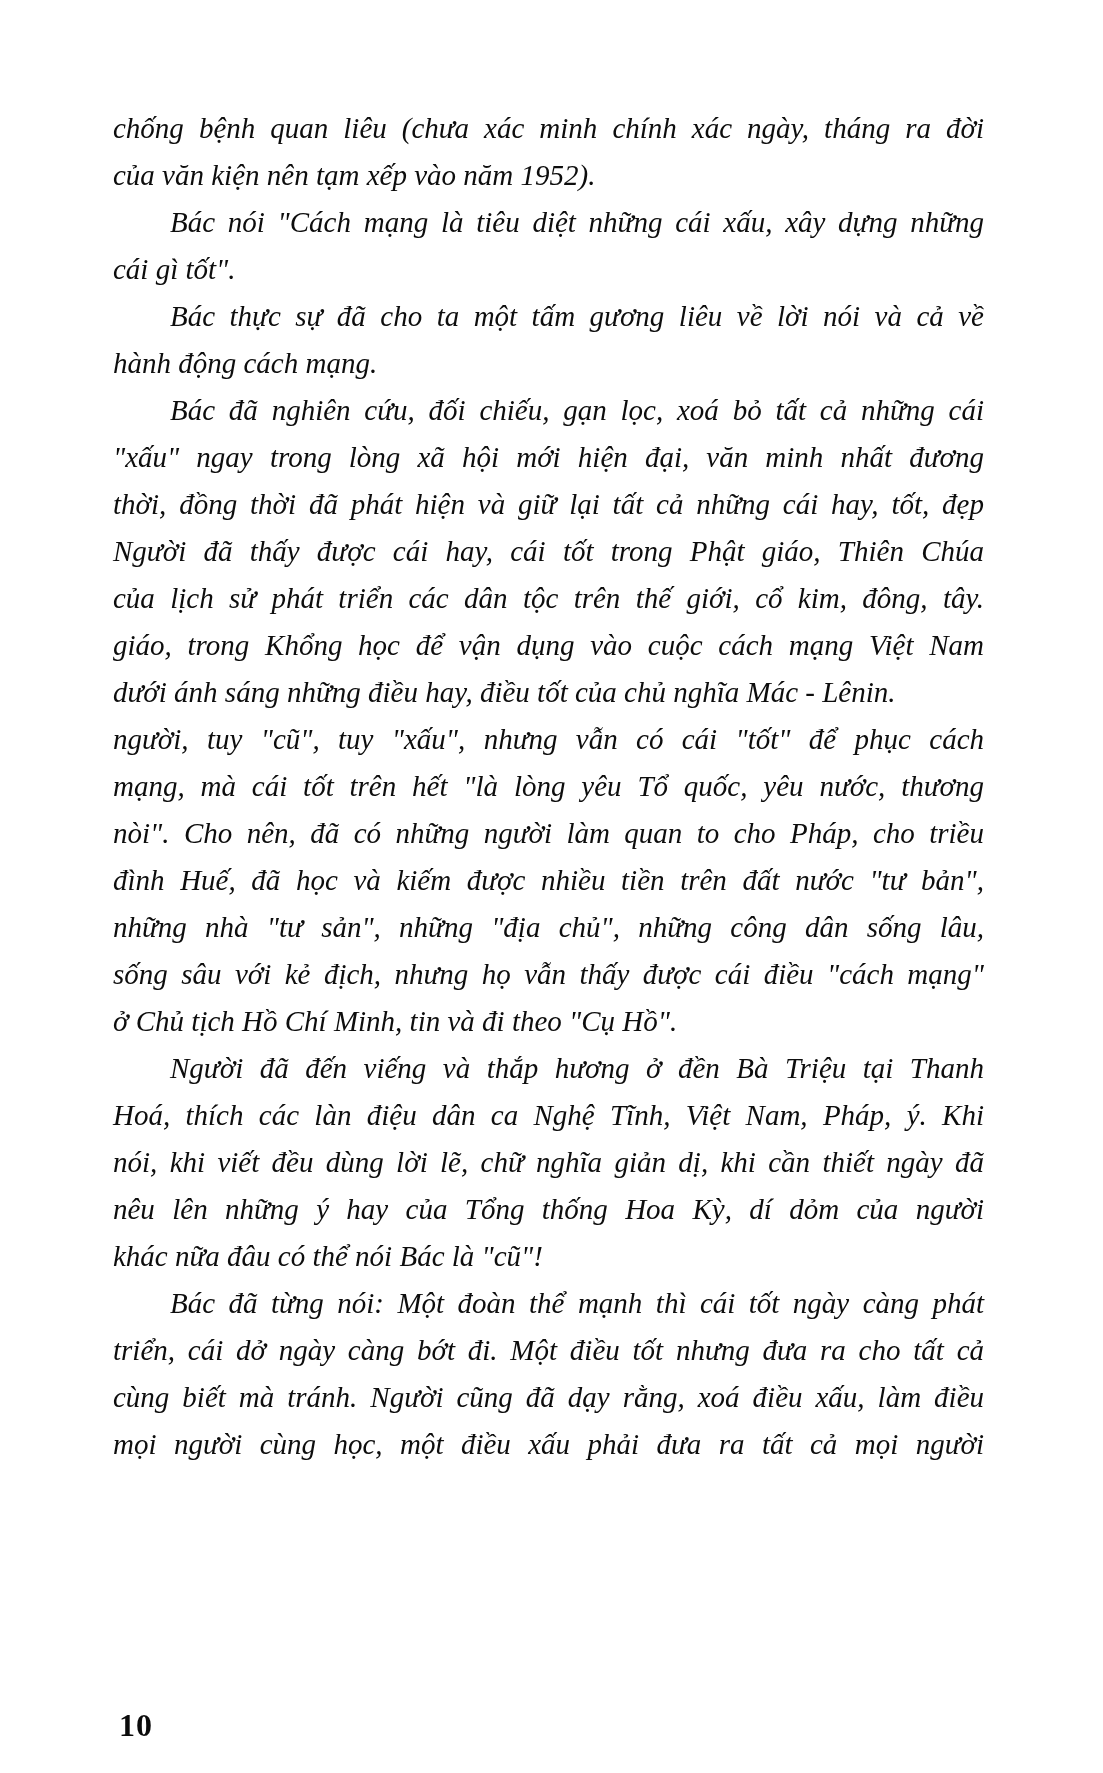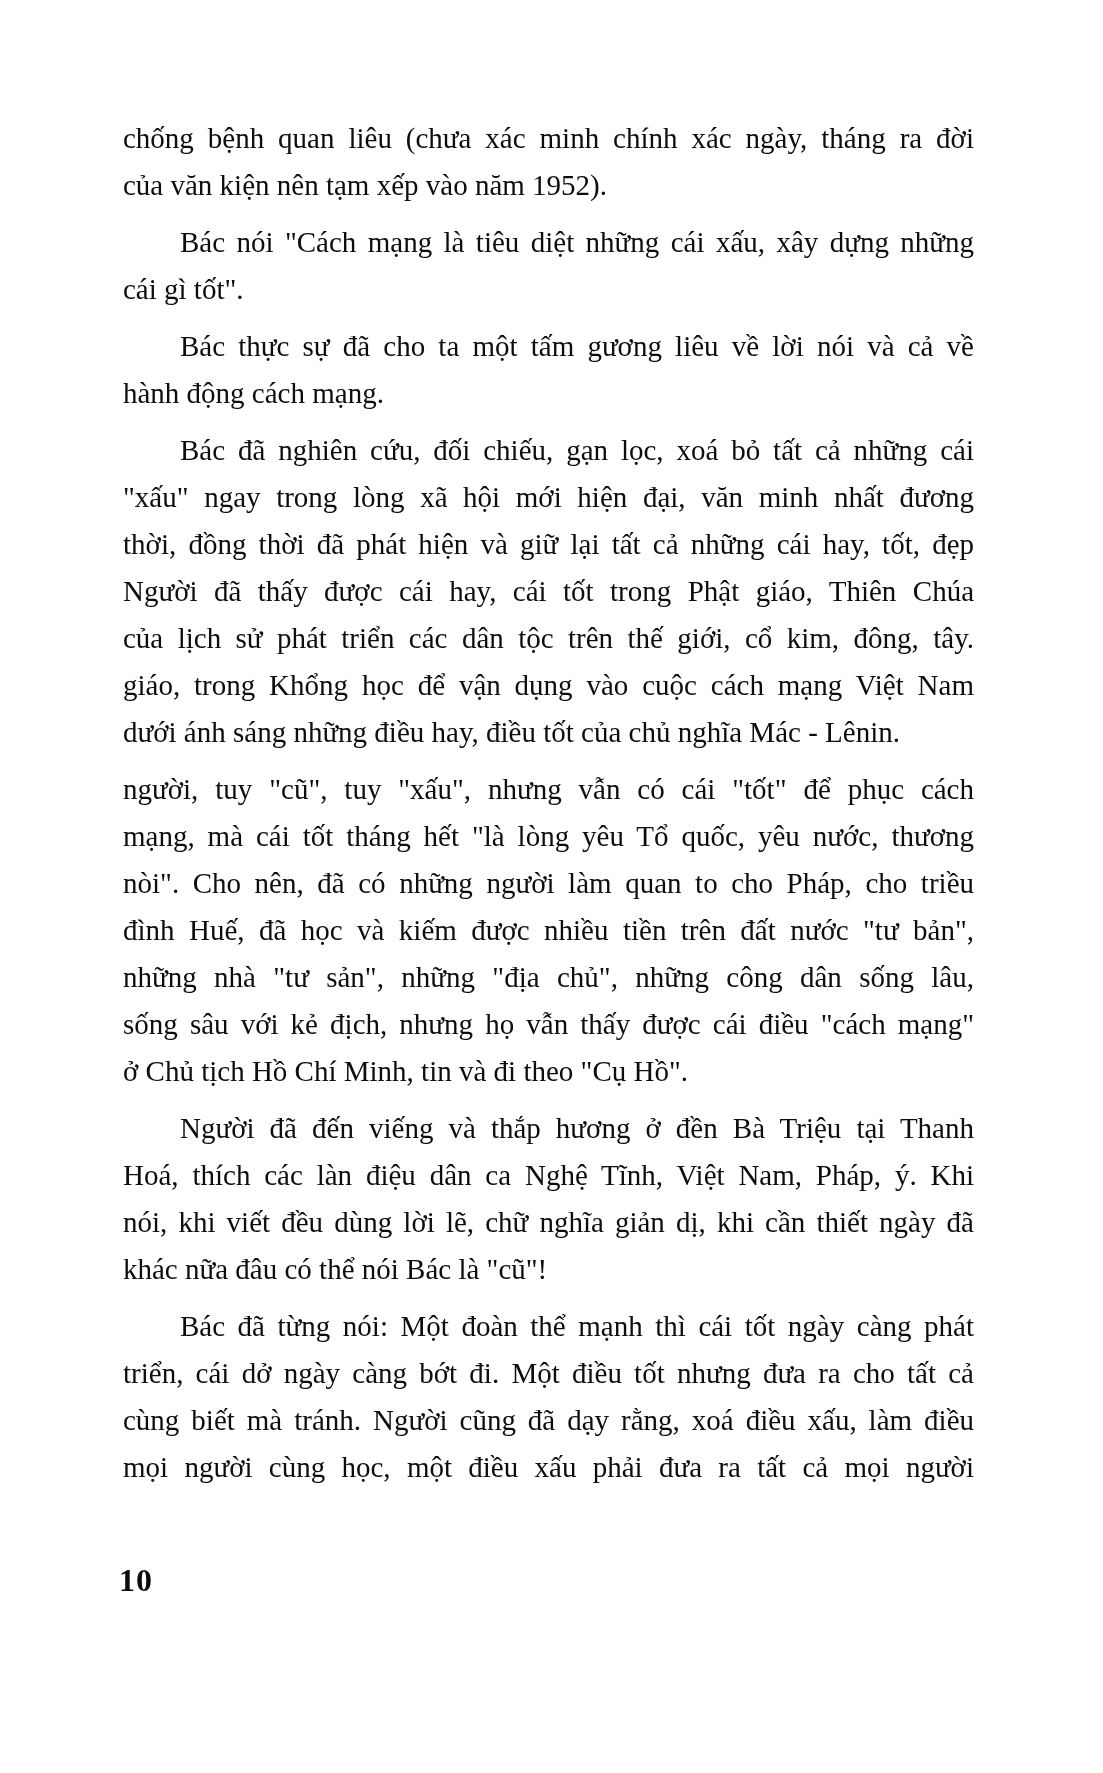--- a/index.html
+++ b/index.html
@@ -17,38 +17,39 @@
   }
   .text-block {
     position: absolute;
     left: 113px;
     top: 105px;
     width: 871px;
     font-size: 29px;
     line-height: 47px;
   }
   .paragraph {
-    margin: 10px;
+    margin: 0;
     padding: 0;
+    font-style: italic;
   }
   .line {
     white-space: normal;
     text-align: justify;
     text-align-last: justify;
   }
   .line.end {
     text-align-last: left;
   }
   .line.indent {
     text-indent: 57px;
   }
   .page-number {
     position: absolute;
     left: 119px;
-    top: 1560px;
+    top: 1705px;
     font-size: 32px;
     font-weight: bold;
     line-height: 40px;
     letter-spacing: 1px;
     color: #0b0b0b;
   }
 </style>
 </head>
 <body>
 
@@ -69,31 +70,32 @@
       <div class="line indent">Bác đã nghiên cứu, đối chiếu, gạn lọc, xoá bỏ tất cả những cái</div>
       <div class="line">"xấu" ngay trong lòng xã hội mới hiện đại, văn minh nhất đương</div>
       <div class="line">thời, đồng thời đã phát hiện và giữ lại tất cả những cái hay, tốt, đẹp</div>
       <div class="line">Người đã thấy được cái hay, cái tốt trong Phật giáo, Thiên Chúa</div>
       <div class="line">của lịch sử phát triển các dân tộc trên thế giới, cổ kim, đông, tây.</div>
       <div class="line">giáo, trong Khổng học để vận dụng vào cuộc cách mạng Việt Nam</div>
       <div class="line end">dưới ánh sáng những điều hay, điều tốt của chủ nghĩa Mác - Lênin.</div>
     </div>
     <div class="paragraph">
       <div class="line">người, tuy "cũ", tuy "xấu", nhưng vẫn có cái "tốt" để phục cách</div>
-      <div class="line">mạng, mà cái tốt tháng hết "là lòng yêu Tổ quốc, yêu nước, thương</div>
+      <div class="line">mạng, mà cái tốt trên hết "là lòng yêu Tổ quốc, yêu nước, thương</div>
       <div class="line">nòi". Cho nên, đã có những người làm quan to cho Pháp, cho triều</div>
       <div class="line">đình Huế, đã học và kiếm được nhiều tiền trên đất nước "tư bản",</div>
       <div class="line">những nhà "tư sản", những "địa chủ", những công dân sống lâu,</div>
       <div class="line">sống sâu với kẻ địch, nhưng họ vẫn thấy được cái điều "cách mạng"</div>
       <div class="line end">ở Chủ tịch Hồ Chí Minh, tin và đi theo "Cụ Hồ".</div>
     </div>
     <div class="paragraph">
       <div class="line indent">Người đã đến viếng và thắp hương ở đền Bà Triệu tại Thanh</div>
       <div class="line">Hoá, thích các làn điệu dân ca Nghệ Tĩnh, Việt Nam, Pháp, ý. Khi</div>
       <div class="line">nói, khi viết đều dùng lời lẽ, chữ nghĩa giản dị, khi cần thiết ngày đã</div>
+      <div class="line">nêu lên những ý hay của Tổng thống Hoa Kỳ, dí dỏm của người</div>
       <div class="line end">khác nữa đâu có thể nói Bác là "cũ"!</div>
     </div>
     <div class="paragraph">
       <div class="line indent">Bác đã từng nói: Một đoàn thể mạnh thì cái tốt ngày càng phát</div>
       <div class="line">triển, cái dở ngày càng bớt đi. Một điều tốt nhưng đưa ra cho tất cả</div>
       <div class="line">cùng biết mà tránh. Người cũng đã dạy rằng, xoá điều xấu, làm điều</div>
       <div class="line">mọi người cùng học, một điều xấu phải đưa ra tất cả mọi người</div>
     </div>
   </div>
 

